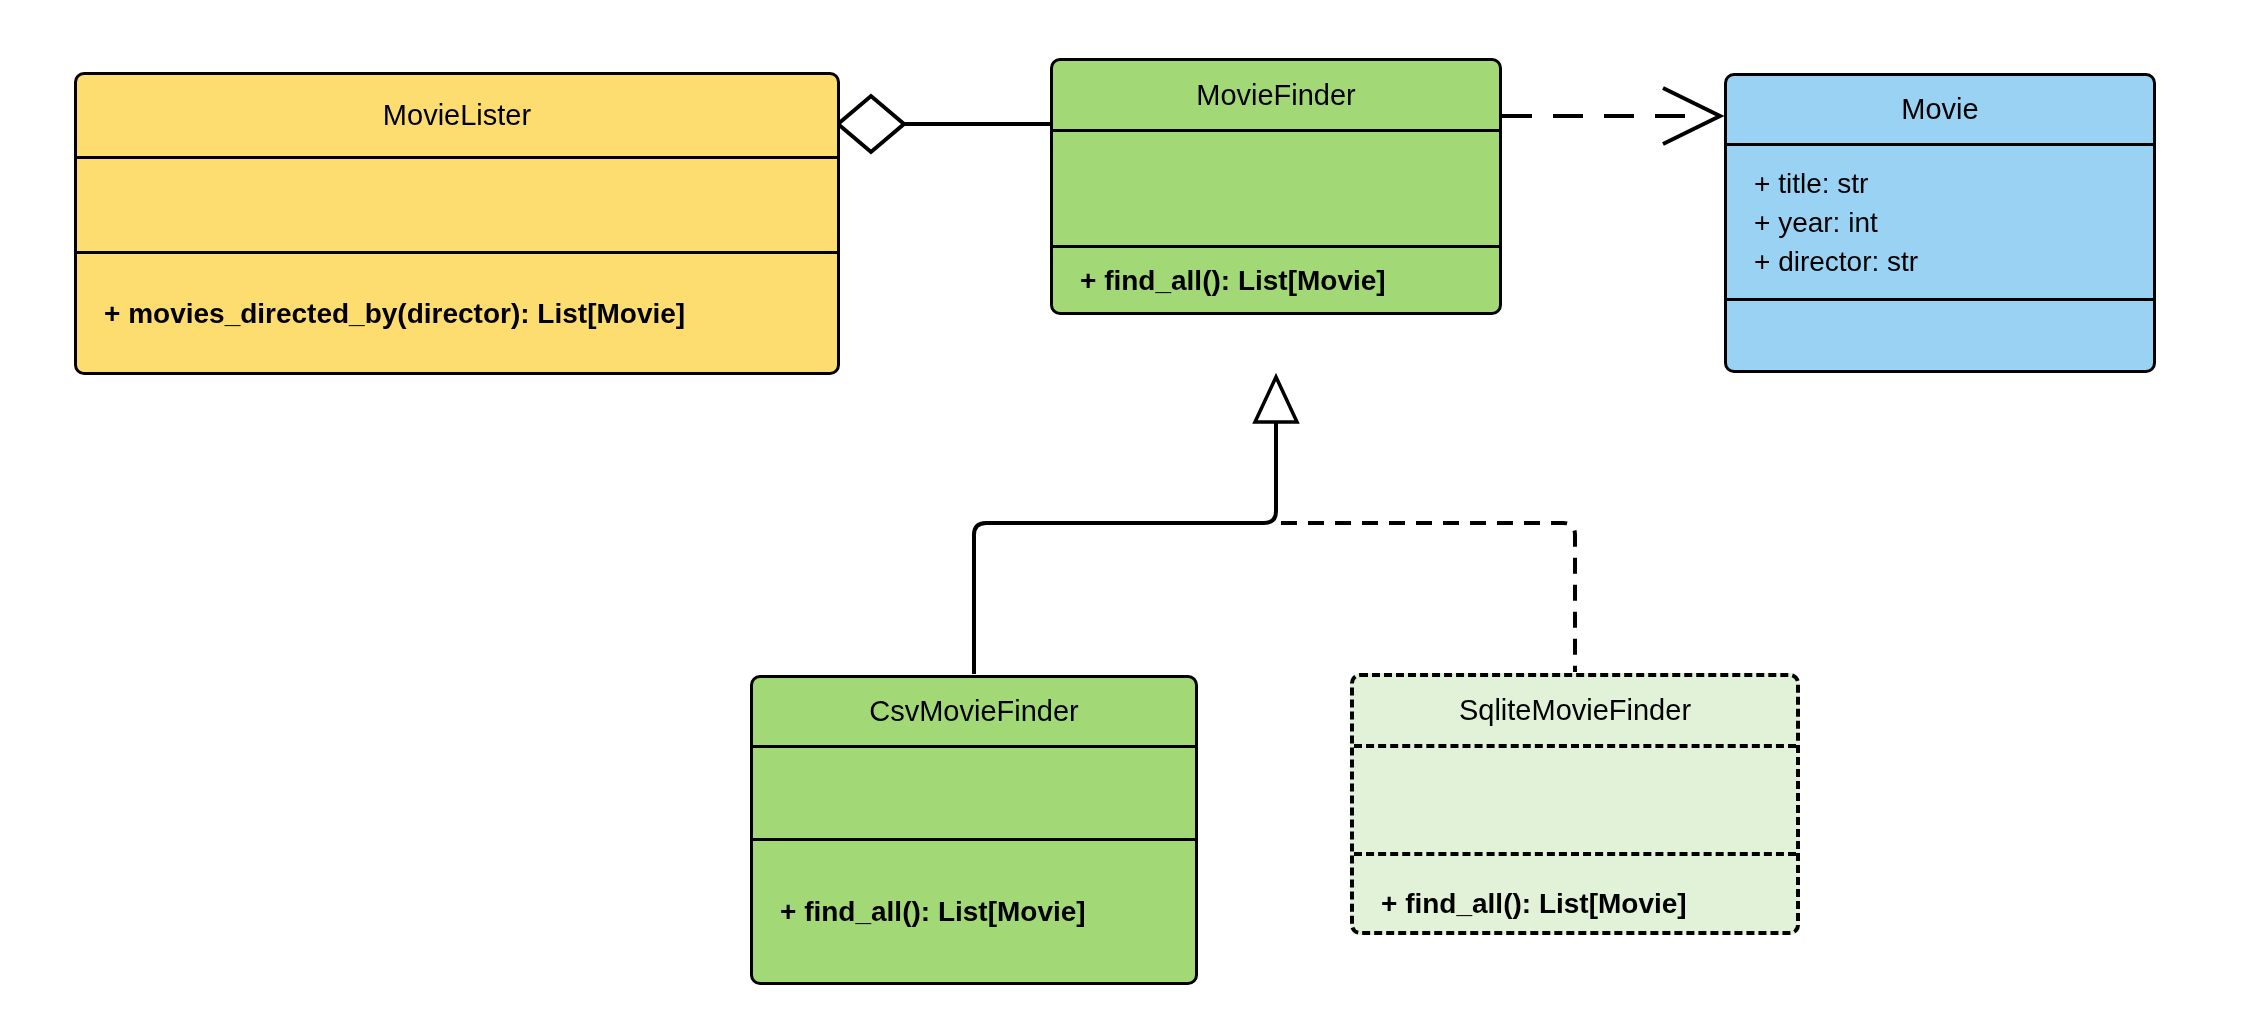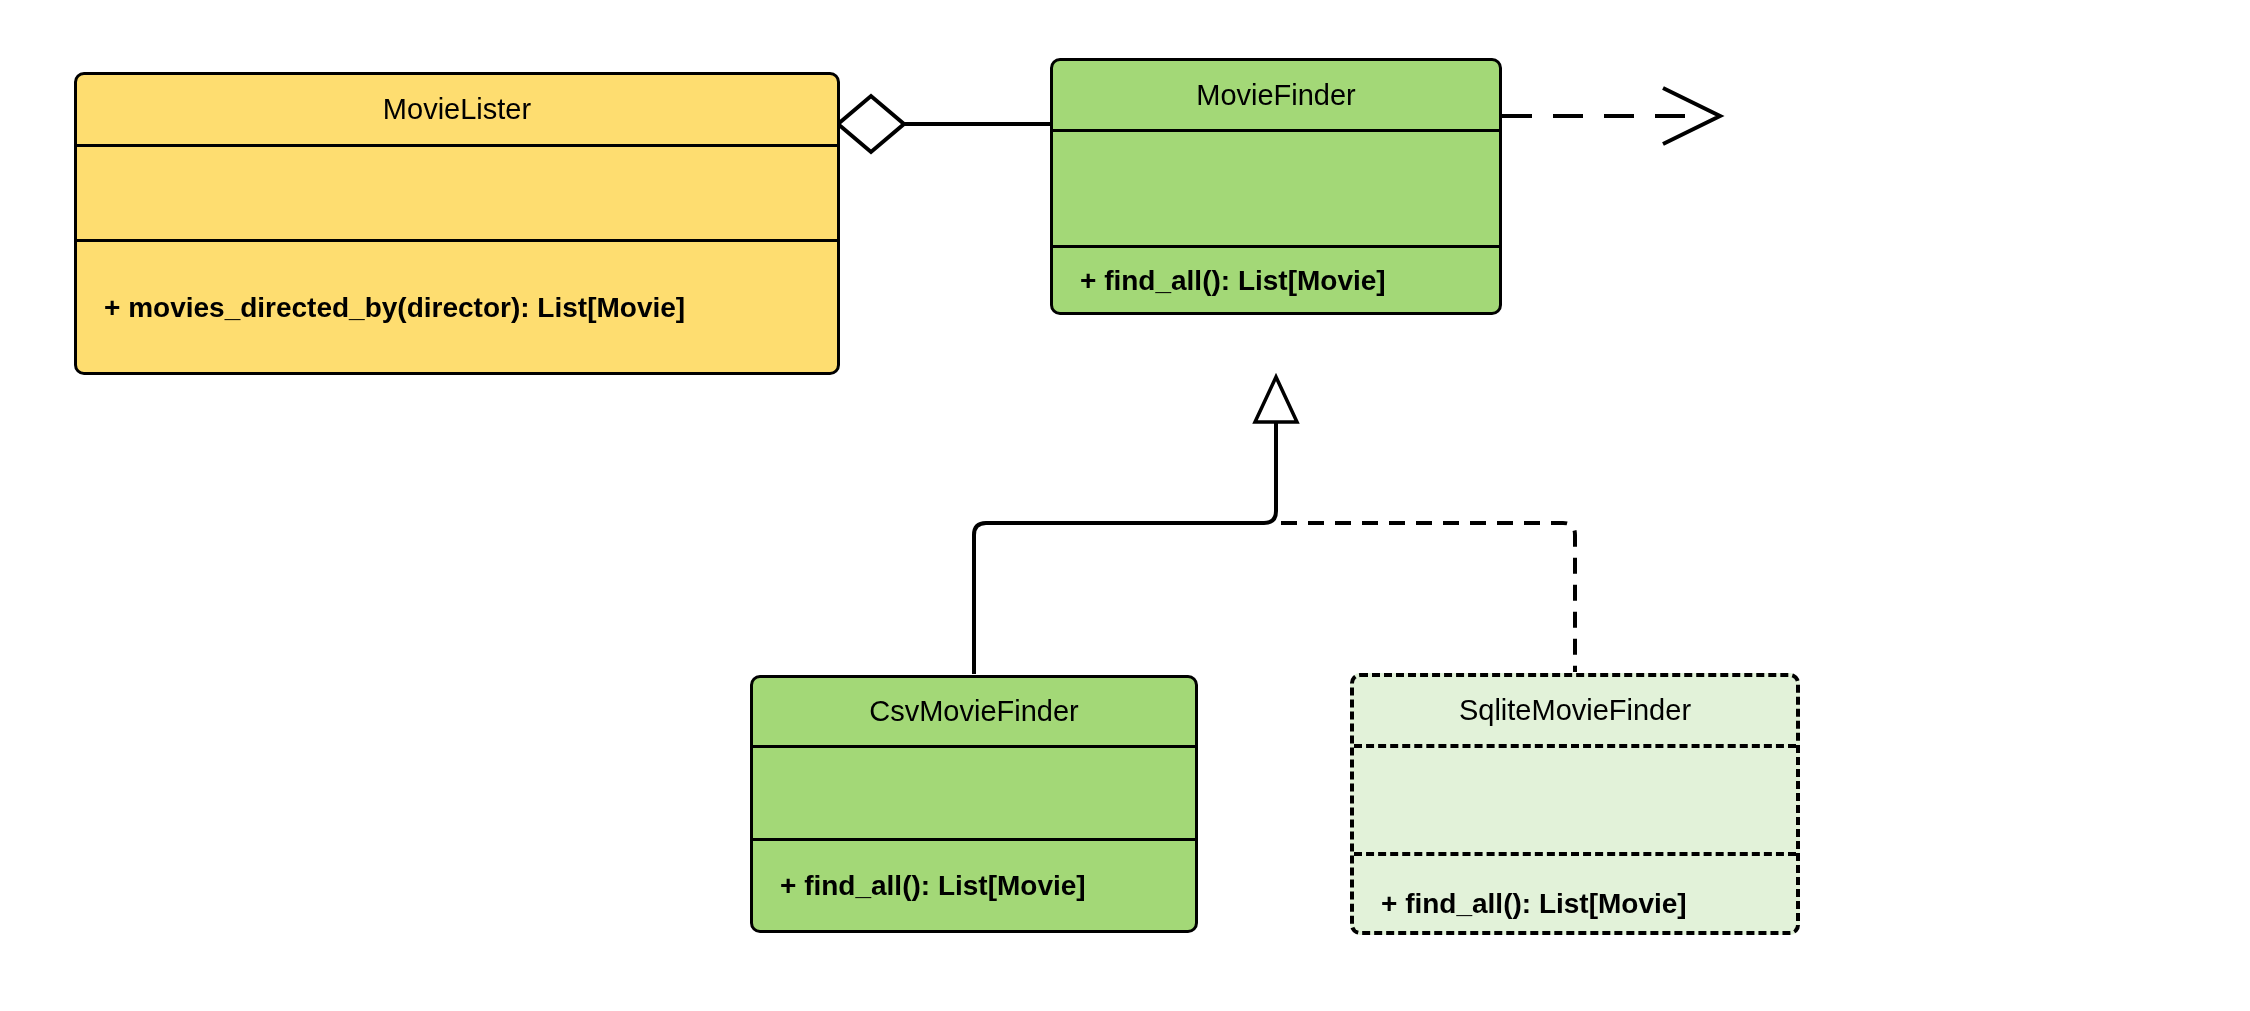--- a/index.html
+++ b/index.html
@@ -89,41 +89,52 @@
     </g>
 
     <g>
       <path d="M 1281 523 L 1563 523 Q 1575 523 1575 535 L 1575 672" fill="none" stroke="#000" stroke-width="4" stroke-dasharray="16 11"></path>
     </g>
 
     <polygon points="1276,377 1255,422 1297,422" fill="#ffffff" stroke="#000" stroke-width="3.5" stroke-linejoin="miter"></polygon>
   </svg>
 
   <div class="uml-class" style="left: 74px; top: 72px; width: 766px; height: 303px; background-color: rgb(254, 221, 112);">
-    <div class="compartment-header" style="height:72px">
+    <div class="compartment-header" style="height:84px">
       <span>MovieLister</span>
     </div>
     <div class="compartment-attrs" style="height:95px"></div>
     <div class="compartment-methods">
       <div>+ movies_directed_by(director): List[Movie]</div>
     </div>
   </div>
 
   <div class="uml-class" style="left: 1050px; top: 58px; width: 452px; height: 257px; background-color: rgb(163, 216, 119);">
     <div class="compartment-header" style="height:71px">
       <span>MovieFinder</span>
     </div>
     <div class="compartment-attrs" style="height:116px"></div>
     <div class="compartment-methods">
       <div>+ find_all(): List[Movie]</div>
     </div>
   </div>
 
+  <div class="uml-class" style="left: 1724px; top: 73px; width: 432px; height: 300px; background-color: rgb(153, 210, 242);">
+    <div class="compartment-header" style="height:70px">
+      <span>Movie</span>
+    </div>
+    <div class="compartment-attrs" style="height:155px; line-height:39px">
+      <div>+ title: str</div>
+      <div>+ year: int</div>
+      <div>+ director: str</div>
+    </div>
+    <div class="compartment-methods"></div>
+  </div>
 
-  <div class="uml-class" style="left: 750px; top: 675px; width: 448px; height: 258px; background-color: rgb(163, 216, 119);">
+  <div class="uml-class" style="left: 750px; top: 675px; width: 448px; height: 310px; background-color: rgb(163, 216, 119);">
     <div class="compartment-header" style="height:70px">
       <span>CsvMovieFinder</span>
     </div>
     <div class="compartment-attrs" style="height:93px"></div>
     <div class="compartment-methods">
       <div>+ find_all(): List[Movie]</div>
     </div>
   </div>
 
   <div class="uml-class dashed" style="left: 1350px; top: 673px; width: 450px; height: 262px; background-color: rgb(226, 242, 217);">

